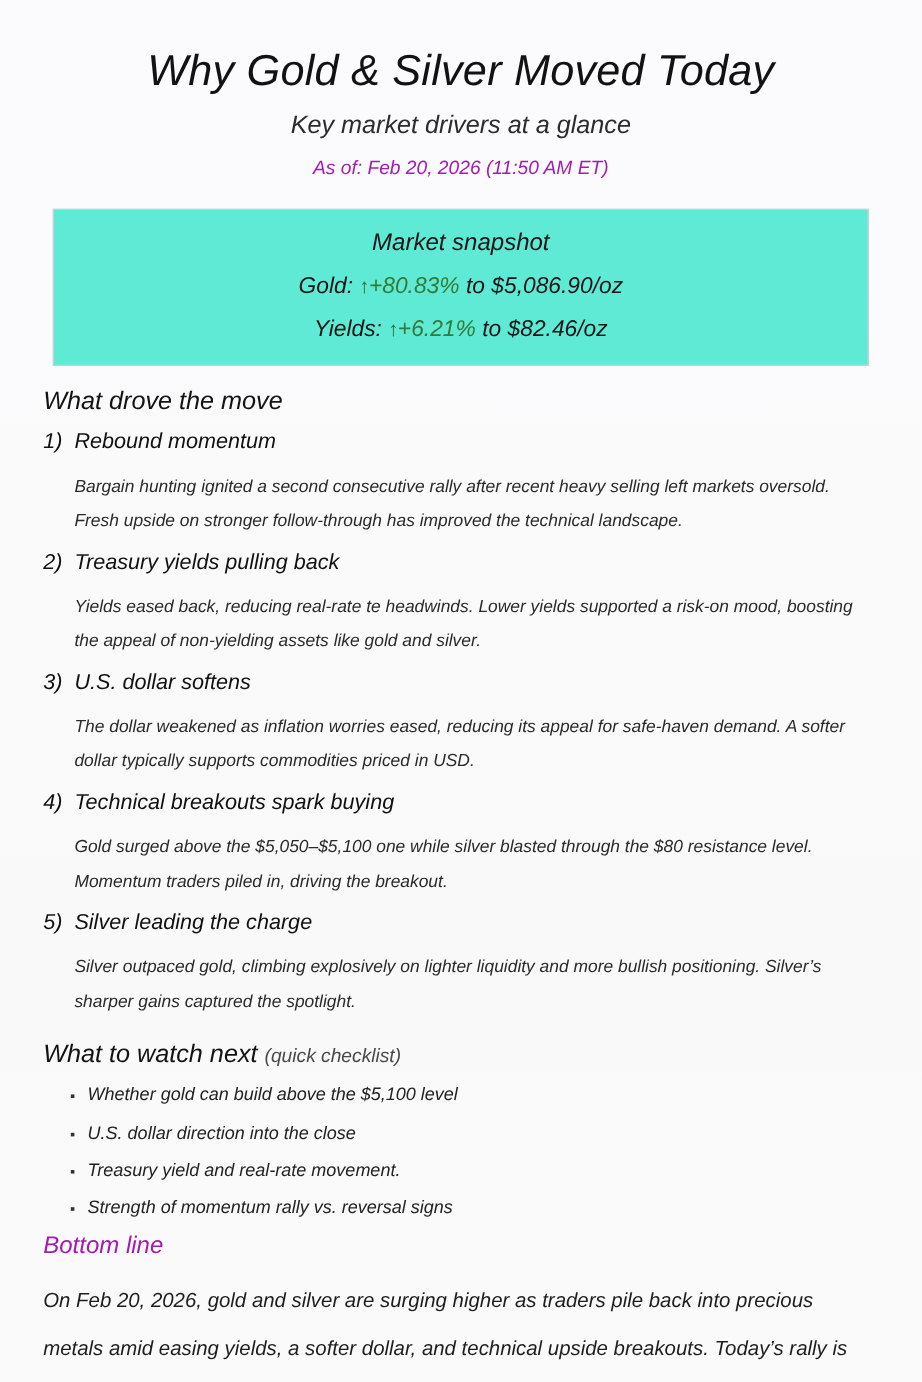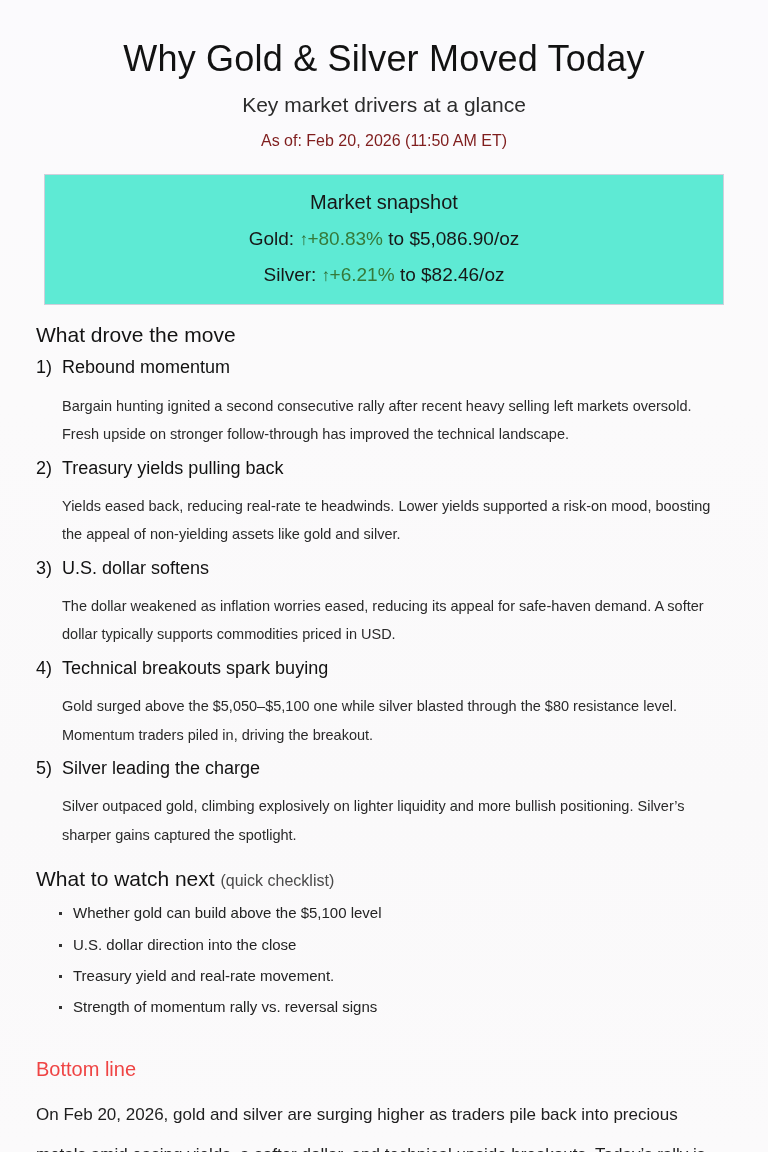--- a/index.html
+++ b/index.html
@@ -25,20 +25,21 @@
     z-index: 0;
     pointer-events: none;
   }
 
   .page {
     position: relative;
     z-index: 1;
     width: 768px;
     height: 1152px;
     padding: 0;
+    font-style: italic;
   }
 
   
   .header { text-align: center; padding-top: 38px; }
 
   .doc-title {
     font-size: 36px;
     font-weight: 400;
     letter-spacing: 0.2px;
     color: #121212;
@@ -50,21 +51,21 @@
     font-size: 21px;
     font-weight: 400;
     color: #2c2c2c;
     line-height: 1.2;
   }
 
   .doc-asof {
     margin-top: 13px;
     font-size: 16px;
     font-weight: 400;
-    color: #7f1d1d;
+    color: #a21caf;
     line-height: 1.2;
   }
 
   
   .snapshot {
     margin: 24px 44px 0 44px;
     border: 1px solid #cfcfdb;
     background: #5eead4;
     padding: 14px 10px 17px 10px;
     text-align: center;
@@ -159,22 +160,22 @@
     top: 9px;
     width: 3px;
     height: 3px;
     background: #333;
   }
 
   
   .bottom-head {
     font-size: 20px;
     font-weight: 400;
-    color: #ef4444;
-    margin-top: 40px;
+    color: #a21caf;
+    margin-top: 9px;
     line-height: 1.25;
   }
 
   .bottom-body {
     margin-top: 13px;
     font-size: 17px;
     color: #1e1e1e;
     line-height: 2.32;
   }
 </style>
@@ -194,21 +195,21 @@
   <div class="snapshot">
     <div class="snapshot-title">Market snapshot</div>
 
     <div class="snapshot-row">
       <span>Gold:</span>
       <span class="up-arrow">↑</span><span class="pct">+80.83%</span>
       <span>to $5,086.90/oz</span>
     </div>
 
     <div class="snapshot-row">
-      <span>Silver:</span>
+      <span>Yields:</span>
       <span class="up-arrow">↑</span><span class="pct">+6.21%</span>
       <span>to $82.46/oz</span>
     </div>
   </div>
 
   <div class="content">
 
     <h2 class="section-head">What drove the move</h2>
 
     <ol class="reasons">

